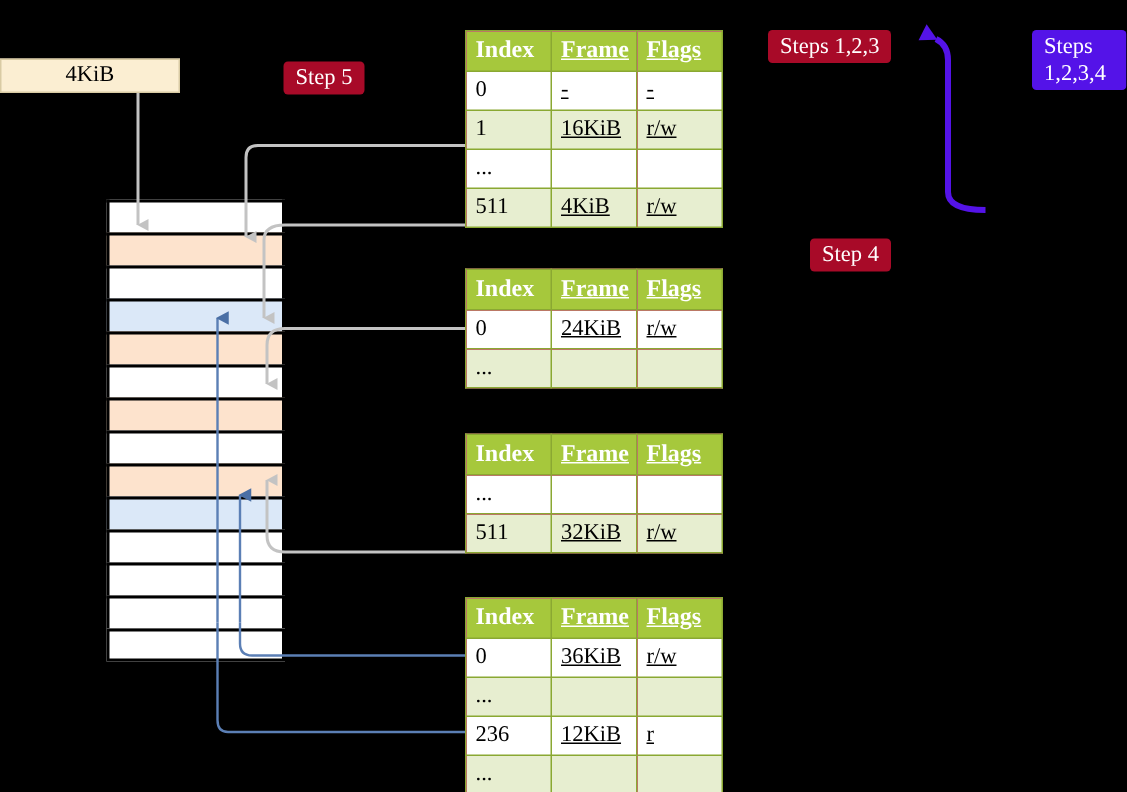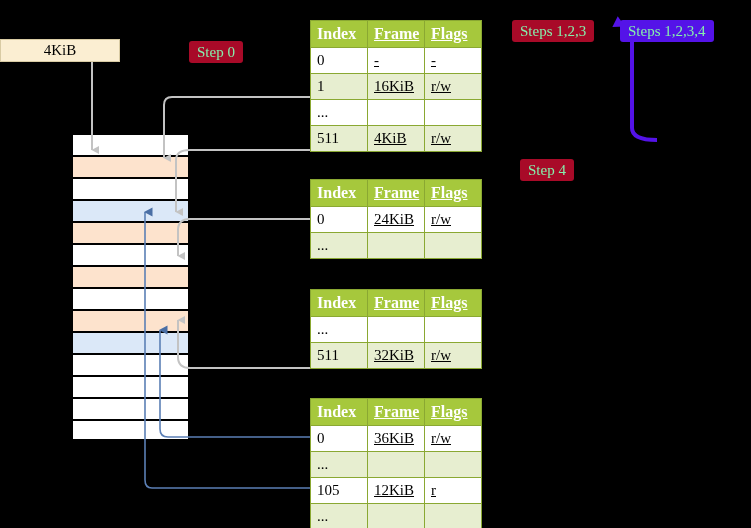--- a/index.html
+++ b/index.html
@@ -31,21 +31,21 @@
   .memrow.orange{background:#fde3cd;}
   .memrow.blue{background:#dbe8f8;}
   .tick{position:absolute;height:0;border-top:2px solid #000;width:12px;left:-12px;}
 
   
   .kib-box{position:absolute;left:0px;top:39px;width:120px;height:23px;
      background:#fbeed2;border:1px solid #d9cba4;box-sizing:border-box;
      display:flex;align-items:center;justify-content:center;
      font-size:15px;color:#000;}
   .badge{position:absolute;display:inline-block;padding:2px 8px;
-     font-size:15px;color:#86efac;border-radius:3px;line-height:1.2;}
+     font-size:15px;color:#ffffff;border-radius:3px;line-height:1.2;}
   .badge.red{background:#a80a28;}
   .badge.blue{background:#5413e8;}
 
   
   svg.overlay{position:absolute;left:0;top:0;width:751px;height:528px;
      pointer-events:none;}
 </style>
 </head>
 <body>
 
@@ -107,24 +107,24 @@
     <path d="M160,415 L160,330" stroke="#5b7fb5" stroke-width="1.6" fill="none" marker-end="url(#ab)"></path>
 
     <path d="M310,488 L152,488 Q145,488 145,480 L145,415" stroke="#5b7fb5" stroke-width="1.6" fill="none"></path>
     <path d="M145,415 L145,212" stroke="#5b7fb5" stroke-width="1.6" fill="none" marker-end="url(#ab)"></path>
 
     <path d="M657,140 Q632,140 632,128 L632,40 Q632,30 624,26" stroke="#5413e8" stroke-width="4" fill="none" marker-end="url(#apl)"></path>
   </svg>
 
   <div class="kib-box">4KiB</div>
 
-  <div class="badge red" style="left:189px;top:41px;">Step 0</div>
-  <div class="badge red" style="left:520px;top:159px;">Step 4</div>
+  <div class="badge red" style="left:189px;top:41px;">Step 5</div>
+  <div class="badge red" style="left:540px;top:159px;">Step 4</div>
   <div class="badge red" style="left:512px;top:20px;">Steps 1,2,3</div>
-  <div class="badge blue" style="left:620px;top:20px;">Steps 1,2,3,4</div>
+  <div class="badge blue" style="left:688px;top:20px;">Steps 1,2,3,4</div>
 
   <table class="pt" style="left:310px;top:20px;width:171px;">
     <thead>
         <tr>
       <th class="col-i">Index</th>
       <th class="col-f">Frame</th>
       <th class="col-g">Flags</th>
     </tr>
       </thead>
     <tbody>
@@ -208,21 +208,21 @@
           <td class="col-i">0</td>
           <td class="col-f">36KiB</td>
           <td class="col-g">r/w</td>
         </tr>
         <tr class="alt">
           <td class="col-i">...</td>
           <td class="col-f"></td>
           <td class="col-g"></td>
         </tr>
         <tr class="plain">
-          <td class="col-i">105</td>
+          <td class="col-i">236</td>
           <td class="col-f">12KiB</td>
           <td class="col-g">r</td>
         </tr>
         <tr class="alt">
           <td class="col-i">...</td>
           <td class="col-f"></td>
           <td class="col-g"></td>
         </tr>
       </tbody>
   </table>

